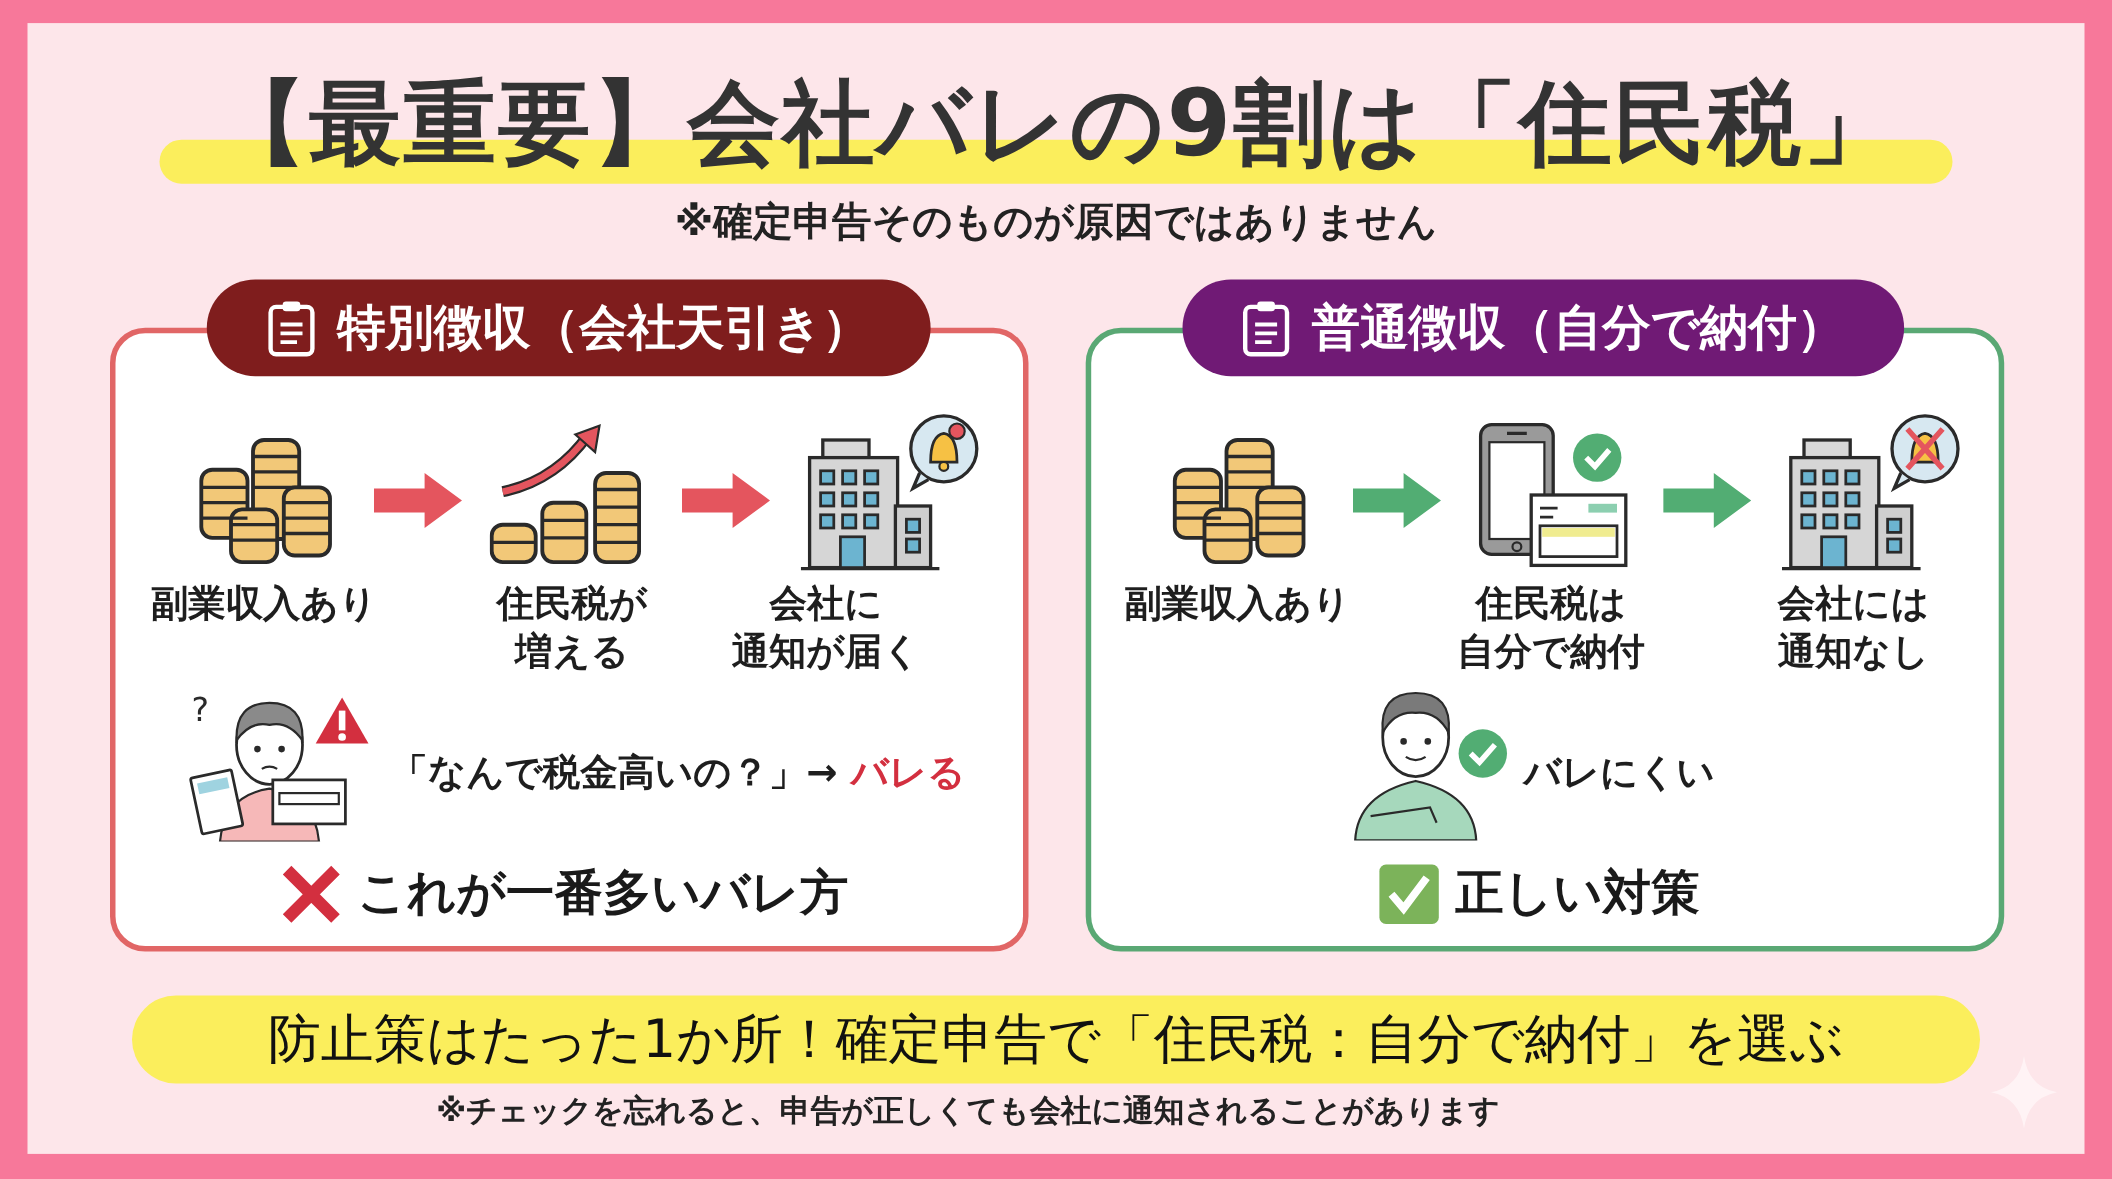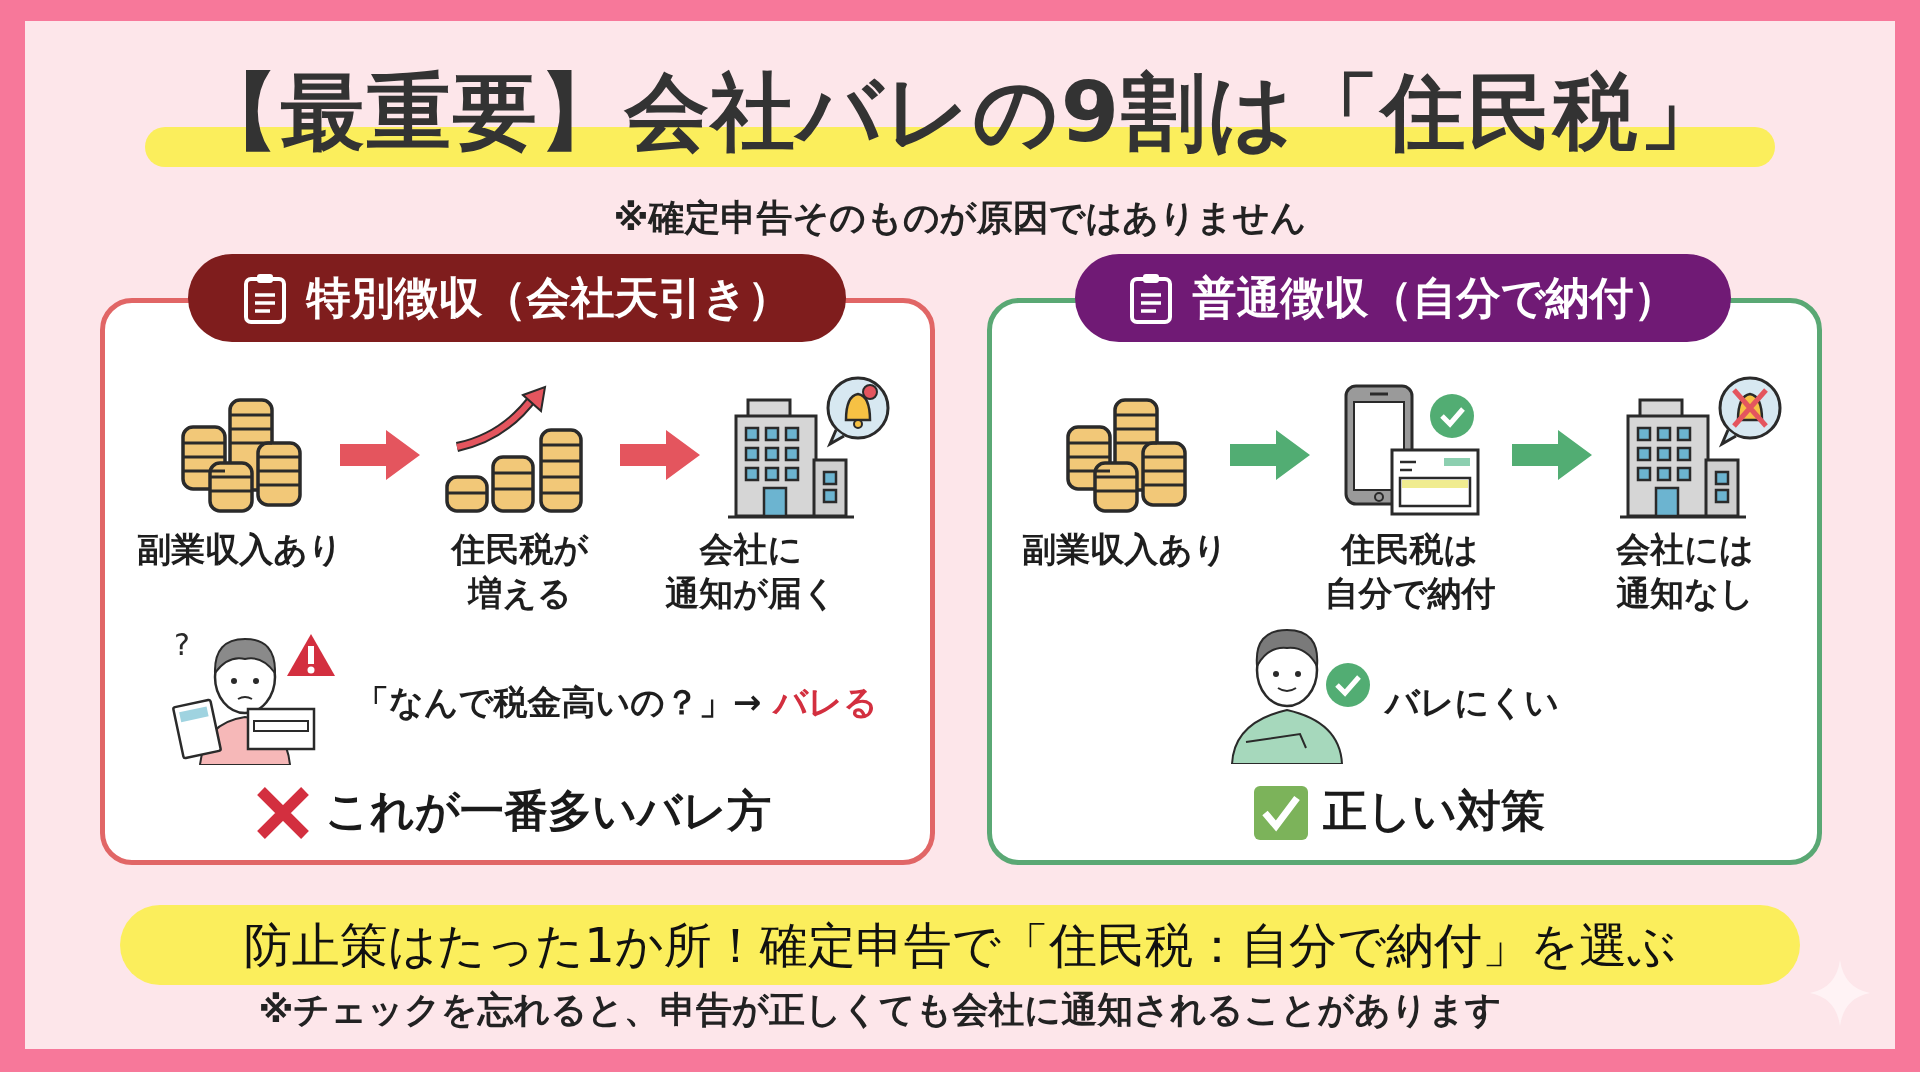--- a/index.html
+++ b/index.html
@@ -20,21 +20,21 @@
     position: absolute; left: 145px; top: 127px; width: 1630px; height: 40px;
     background: #fbee5c; border-radius: 20px;
   }
   .title {
     position: absolute; left: 0; top: 62px; width: 1920px; text-align: center;
     font-size: 84px; font-weight: bold; color: #333; letter-spacing: 2px;
     line-height: 100px;
   }
   .subtitle {
     position: absolute; left: 0; top: 178px; width: 1920px; text-align: center;
-    font-size: 36px; font-weight: bold; color: #222; line-height: 50px; margin-top: 15px;
+    font-size: 36px; font-weight: bold; color: #222; line-height: 50px;
   }
 
   
   .card {
     position: absolute; top: 298px; height: 567px;
     background: #fff; border: 5px solid; border-radius: 32px;
   }
   .card.red { left: 100px; width: 835px; border-color: #e16666; }
   .card.green { left: 987px; width: 835px; border-color: #5aa874; }
 
@@ -68,21 +68,21 @@
   .bottom-hl {
     position: absolute; left: 120px; top: 905px; width: 1680px; height: 80px;
     background: #fbee5c; border-radius: 40px;
   }
   .bottom-text {
     position: absolute; left: 120px; top: 905px; width: 1680px; height: 80px;
     text-align: center; line-height: 80px; font-size: 48px; font-weight: normal; color: #111;
   }
   .footnote {
     position: absolute; left: 0; top: 990px; width: 1760px; text-align: center;
-    font-size: 36px; font-weight: bold; color: #222; line-height: 40px;
+    font-size: 28px; font-weight: bold; color: #222; line-height: 40px;
   }
   .sparkle { position: absolute; left: 1810px; top: 960px; }
 </style>
 </head>
 <body>
 
 <div class="panel"></div>
 
 <div class="title-hl"></div>
 <div class="title">【最重要】会社バレの9割は「住民税」</div>

